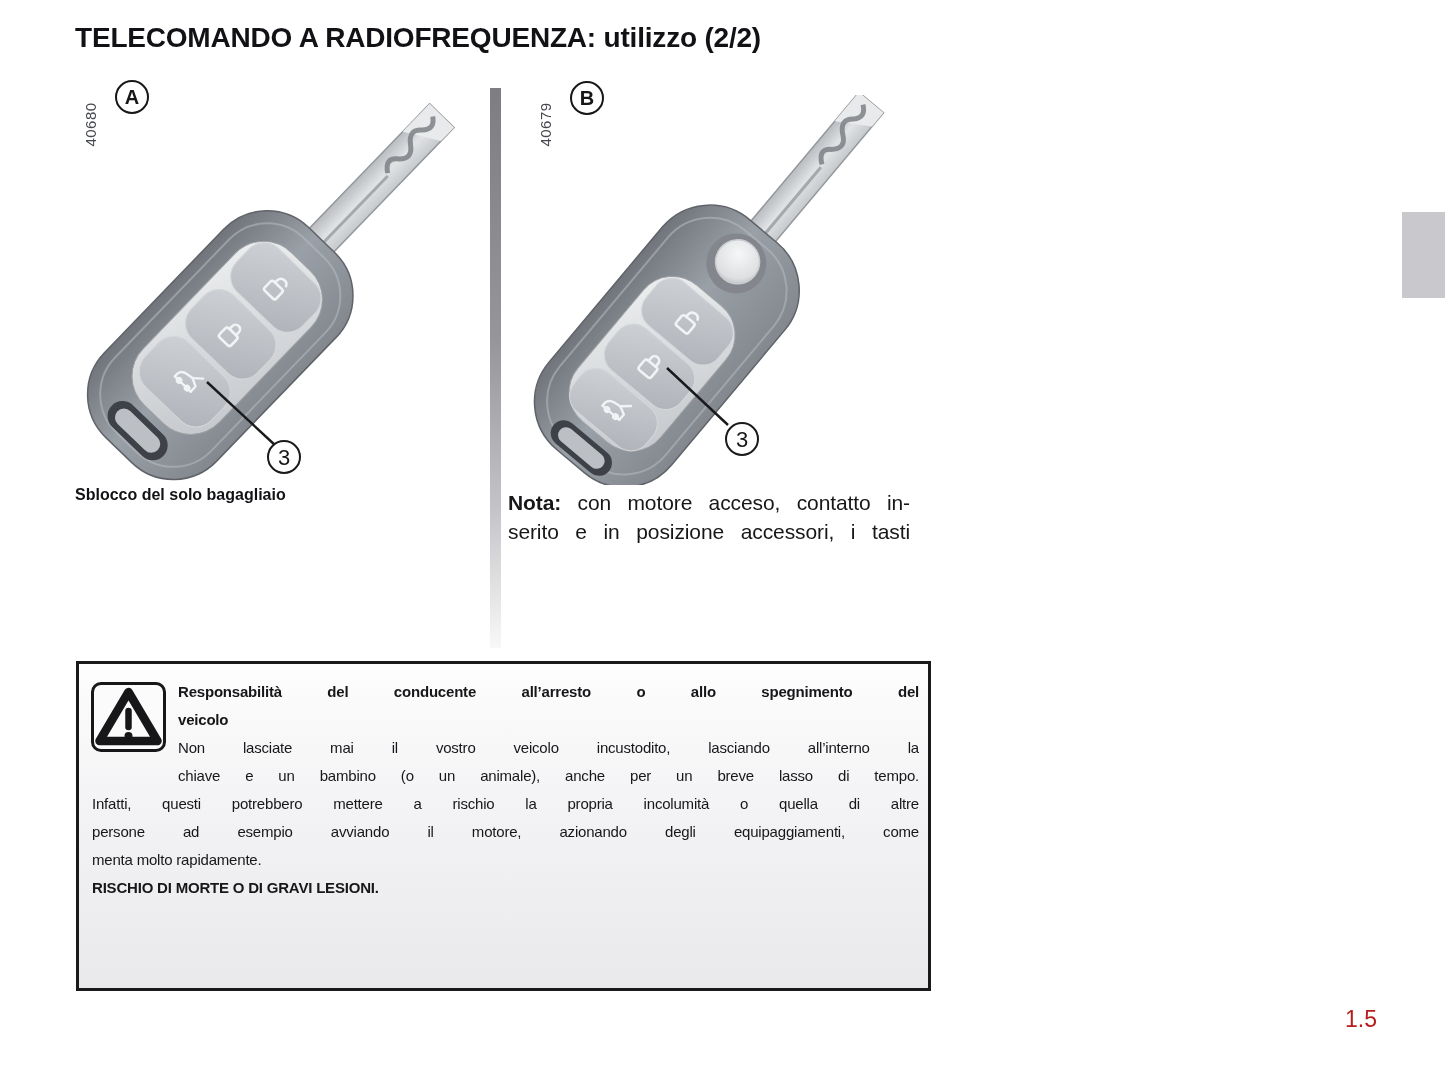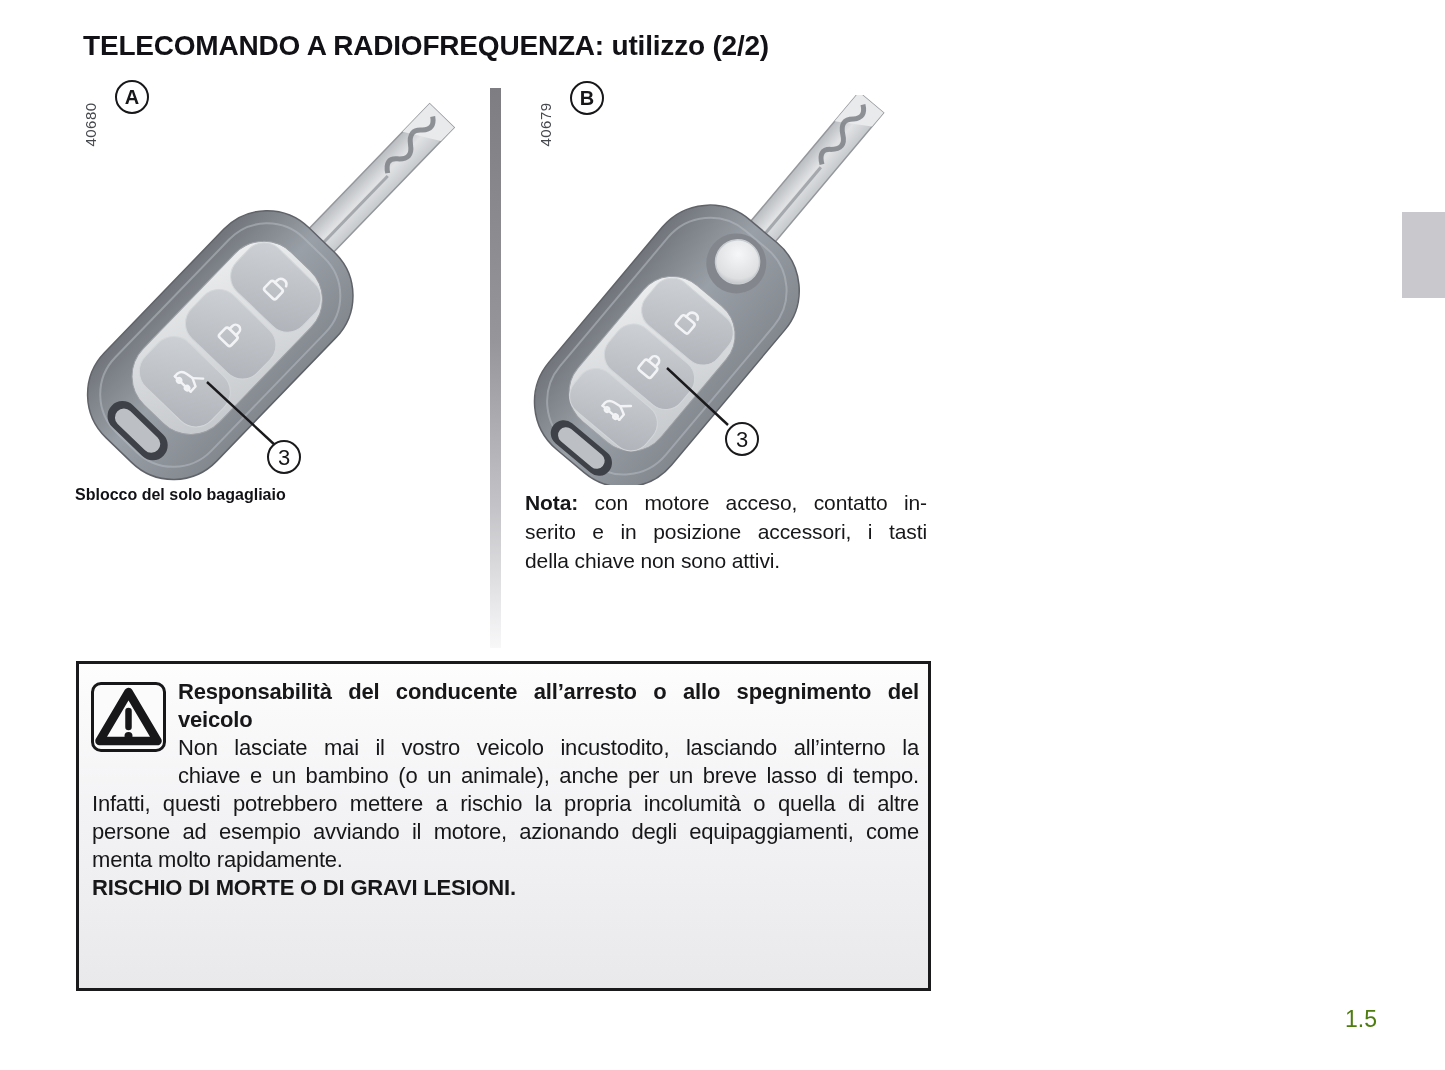--- a/index.html
+++ b/index.html
@@ -1,21 +1,21 @@
 <!DOCTYPE html>
 <html><head>
 <meta charset="utf-8">
 <style>
   html,body { margin:0; padding:0; background:#ffffff; }
   .page {
     position:relative; width:1445px; height:1070px; background:#ffffff;
     font-family:"Liberation Sans","DejaVu Sans",sans-serif; color:#17171a; overflow:hidden;
   }
   .title {
-    position:absolute; left:75px; top:22px; margin:8px;
+    position:absolute; left:75px; top:22px; margin:0;
     font-size:28px; font-weight:bold; letter-spacing:-0.2px; color:#121216;
   }
   
   .photo-id {
     position:absolute; width:80px; text-align:center;
     font-size:15px; color:#45484d; letter-spacing:0.5px;
     transform:rotate(-90deg);
   }
   .fig-label {
     position:absolute; width:30px; height:30px; border:2px solid #17171a; border-radius:50%;
@@ -38,23 +38,23 @@
   .warning-box {
     position:absolute; left:76px; top:661px; width:855px; height:330px; box-sizing:border-box;
     border:3px solid #1a1a1d;
     background:linear-gradient(to bottom,#fdfdfd 0%,#f3f3f5 45%,#e9e9eb 100%);
     padding:14px 9px 0 13px;
   }
   .warning-icon {
     position:absolute; left:12px; top:18px; width:69px; height:64px;
     border:3px solid #17171a; border-radius:10px; background:#fbfbfc;
   }
-  .warn .tline { font-size:22px; line-height:28px; letter-spacing:-0.2px; }
+  .warn .tline { font-size:15px; line-height:28px; letter-spacing:-0.2px; }
   .warn .ind { padding-left:86px; }
-  .page-number { position:absolute; left:1345px; top:1006px; font-size:23px; color:#4d7c0f; }
+  .page-number { position:absolute; left:1345px; top:1006px; font-size:23px; color:#b91c1c; }
   .side-tab { position:absolute; left:1402px; top:212px; width:43px; height:86px; background:#c9c9cd; }
 </style>
 </head>
 <body>
 
 <div class="page">
 
   <svg width="0" height="0" style="position:absolute" aria-hidden="true">
     <defs>
       <linearGradient id="gBody" x1="0" y1="0" x2="1" y2="0">
@@ -163,25 +163,24 @@
     </g>
     <line x1="137" y1="273" x2="198" y2="330" stroke="#1a1a1c" stroke-width="2.4"></line>
     <circle cx="212" cy="344" r="16" fill="#ffffff" stroke="#1a1a1c" stroke-width="2"></circle>
     <text x="212" y="352" text-anchor="middle" font-size="22" font-weight="500" fill="#17171a">3</text>
   </svg>
 
   <section class="textcol" style="left:75px;top:486px;width:404px;">
     <h2 class="section-heading">Sblocco del solo bagagliaio</h2>
   </section>
 
-  <section class="textcol" style="left:525px;top:488px;width:402px;">
+  <section class="textcol" style="left:508px;top:488px;width:402px;">
     <div id="nota-body">
         <div class="tline just"><span class="b">Nota:</span><span> con motore acceso, contatto in-</span></div>
         <div class="tline just"><span>serito e in posizione accessori, i tasti</span></div>
-        <div class="tline"><span>della chiave non sono attivi.</span></div>
       </div>
   </section>
 
   <div class="warning-box warn">
     <div class="warning-icon">
       <svg width="69" height="64" viewBox="0 0 69 64">
         <path d="M 34.5 7 L 63.5 56 L 5.5 56 Z" fill="none" stroke="#17171a" stroke-width="8.5" stroke-linejoin="round"></path>
         <line x1="34.5" y1="26" x2="34.5" y2="42" stroke="#17171a" stroke-width="6.5" stroke-linecap="round"></line>
         <circle cx="34.5" cy="51" r="4" fill="#17171a"></circle>
       </svg>

